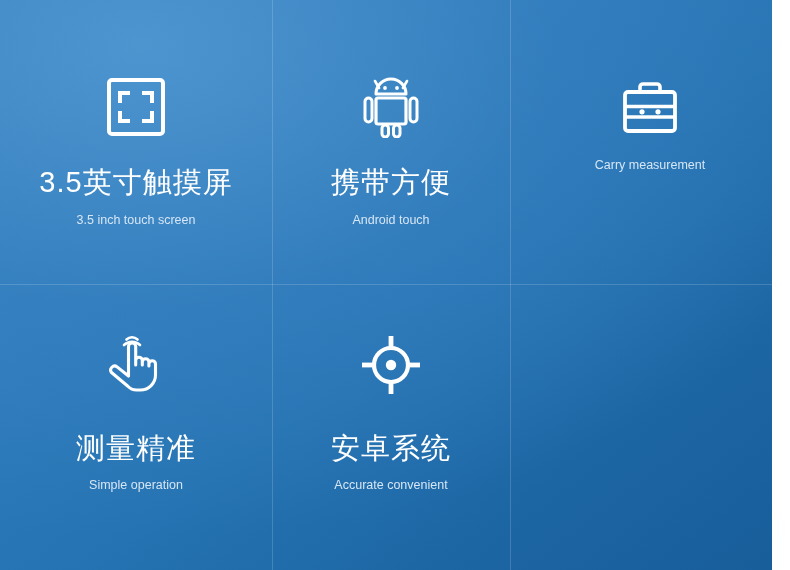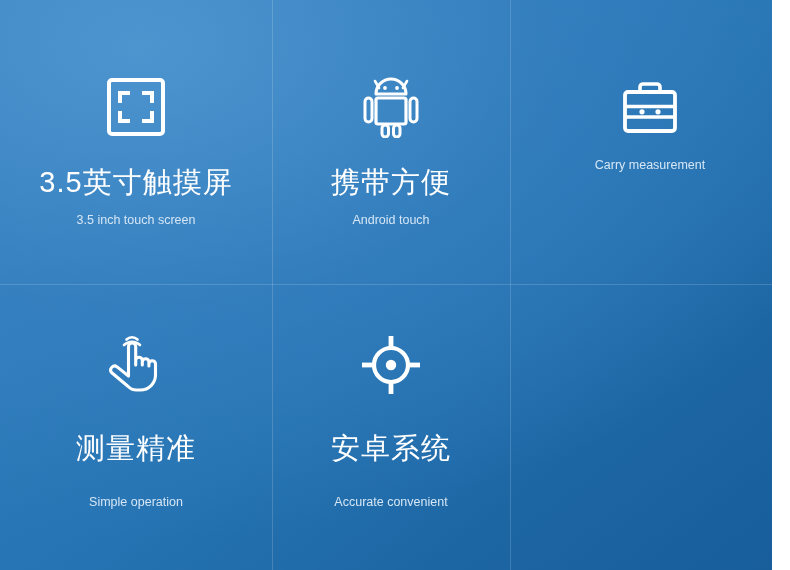--- a/index.html
+++ b/index.html
@@ -81,21 +81,21 @@
   .row2 .title-cn { margin-top: 34px; }
 
   .title-en {
     color: #d6e6f5;
     font-size: 12.5px;
     line-height: 1;
     margin-top: 17px;
     font-weight: 400;
     white-space: nowrap;
   }
-  .row2 .title-en { margin-top: 33px; }
+  .row2 .title-en { margin-top: 16px; }
 </style>
 </head>
 <body>
 
 <div id="feature-board">
 
   <div class="divider v v1"></div>
   <div class="divider v v2"></div>
   <div class="divider h h1"></div>
 

